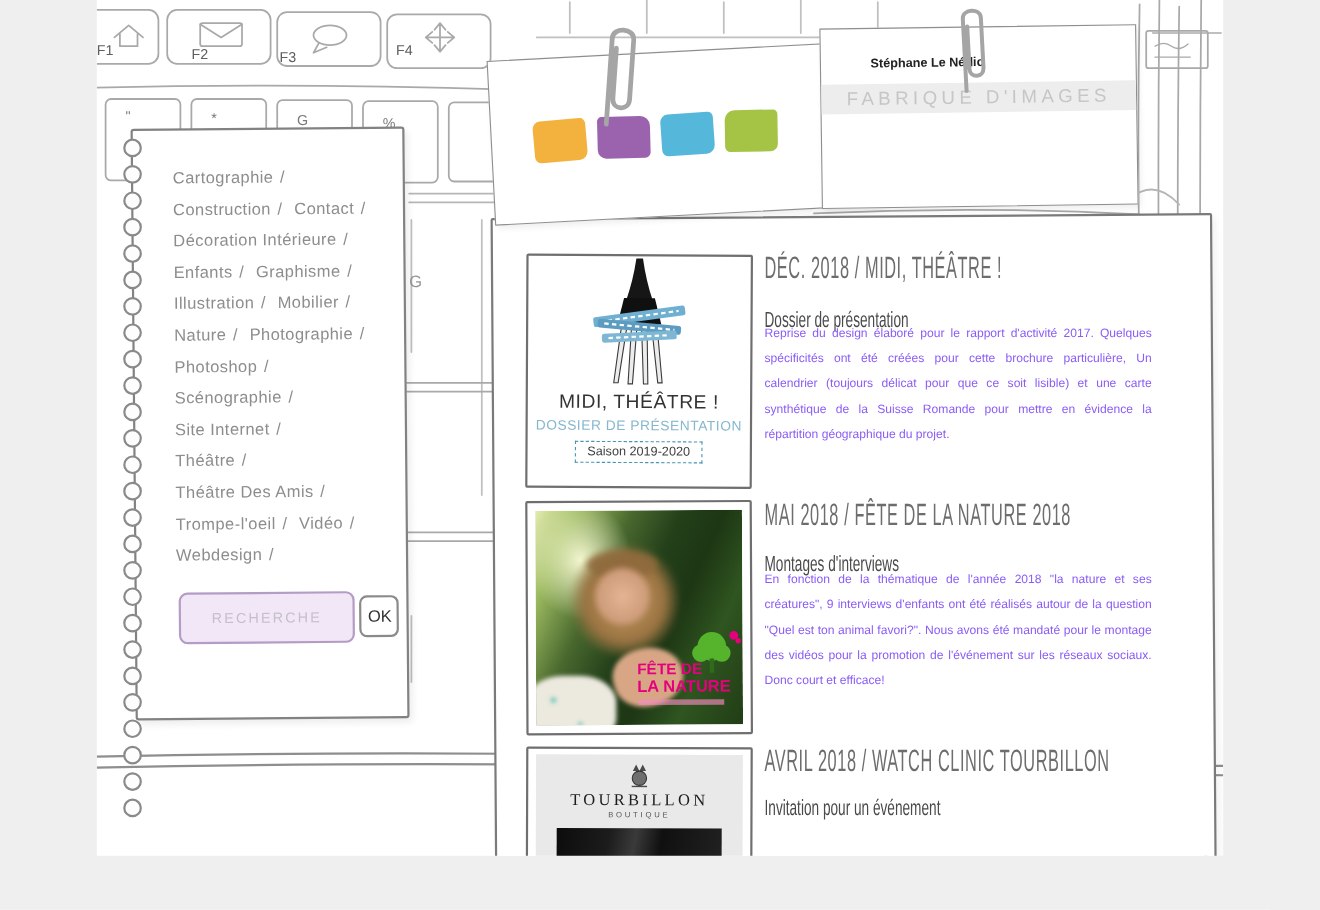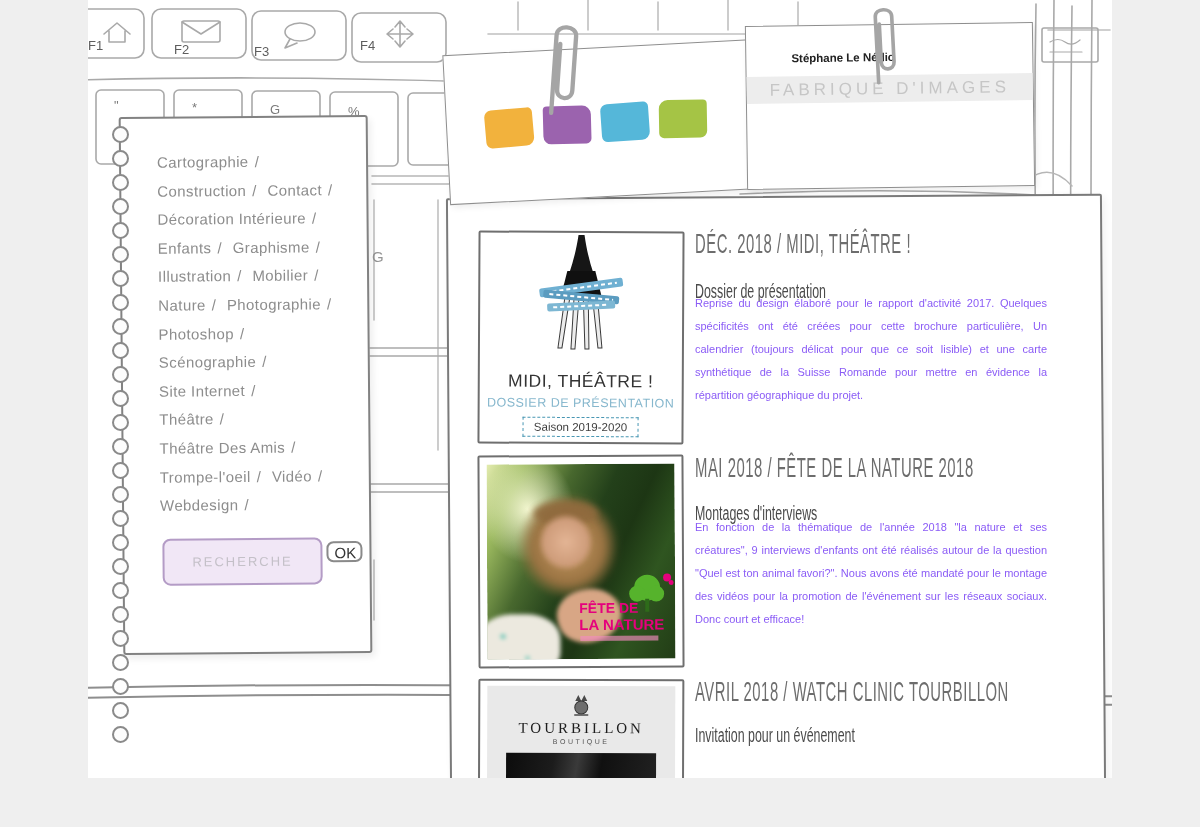--- a/index.html
+++ b/index.html
@@ -17,21 +17,21 @@
   .coil{position:absolute;left:24px;top:126px;z-index:3;}
   .ring{width:13px;height:13px;border:2px solid #8a8a8a;border-radius:50%;margin-bottom:7px;background:#fdfdfd;}
   .nav{position:absolute;left:36px;top:30px;width:200px;}
   .nav-line{height:28.6px;line-height:28.6px;white-space:nowrap;}
   .nav a{color:#8d8d8d;font-size:15px;letter-spacing:0.4px;text-decoration:none;cursor:pointer;}
   .sep{color:#8d8d8d;font-size:15px;margin-left:6px;margin-right:11px;}
   .search{position:absolute;left:38px;top:420px;width:152px;height:41px;background:#f1e7f6;
     border:2px solid #b49cc6;border-radius:8px;text-align:center;font-size:13px;letter-spacing:2px;
     color:#555;outline:none;font-family:"Liberation Sans",sans-serif;}
   .search::placeholder{color:#c4c0c8;}
-  .okbtn{position:absolute;left:202px;top:424px;width:36px;height:21px;background:#fff;
+  .okbtn{position:absolute;left:202px;top:424px;width:36px;height:38px;background:#fff;
     border:2px solid #8a8a8a;border-radius:7px;font-size:15px;color:#333;cursor:pointer;
     font-family:"Liberation Sans",sans-serif;}
 
   
   .main-sheet{position:absolute;left:360px;top:196px;width:652px;height:590px;background:#fff;
     border:2px solid #7a7a7a;border-radius:2px;transform:rotate(-0.4deg);z-index:1;
     box-shadow:3px 3px 8px rgba(0,0,0,0.06);}
   .logo-card{position:absolute;left:358px;top:46px;width:352px;height:148px;background:#fff;
     border:1.5px solid #8e8e8e;transform:rotate(-3deg);z-index:3;box-shadow:2px 3px 6px rgba(0,0,0,0.07);}
   .blobs{position:absolute;left:38px;top:56px;display:flex;gap:10px;}
@@ -53,21 +53,21 @@
   .article-title{position:absolute;width:680px;white-space:nowrap;font-size:28px;color:#6d6d6d;
     letter-spacing:1px;transform:scaleX(0.53);transform-origin:left top;z-index:3;cursor:pointer;}
   .article-sub{position:absolute;width:420px;white-space:nowrap;font-size:20px;color:#4a4a4a;
     transform:scaleX(0.62);transform-origin:left top;z-index:3;}
   .article-body{position:absolute;width:352px;font-size:11px;line-height:23px;color:#8b5cf6;
     text-align:justify;z-index:3;}
   .body-force-justify{text-align-last:justify;}
   .thumb{position:absolute;left:390px;width:206px;height:213px;background:#fff;
     border:2px solid #6f6f6f;border-radius:2px;z-index:3;cursor:pointer;box-sizing:border-box;}
   .thumb1-inner{display:flex;flex-direction:column;align-items:center;width:100%;height:100%;}
-  .t1-line1{margin-top:16px;font-size:17.5px;letter-spacing:0.5px;color:#333;font-weight:500;}
+  .t1-line1{margin-top:0;font-size:17.5px;letter-spacing:0.5px;color:#333;font-weight:500;}
   .t1-line2{margin-top:4px;font-size:12.5px;letter-spacing:0.5px;}
   .t1-badge{margin-top:7px;font-size:11.5px;color:#3f3f3f;border:1.5px dashed #4796b3;
     padding:3px 10px;background:#fff;}
   
   .photo{position:absolute;left:7px;top:7px;right:7px;bottom:7px;overflow:hidden;}
   .n-bg{position:absolute;left:0;top:0;width:100%;height:100%;
     background:linear-gradient(115deg,#e4ecb0 0%,#9ab85e 14%,#48682e 32%,#23401a 48%,#1d3614 62%,#2f5520 78%,#223d16 100%);}
   .n-sun{position:absolute;left:-24px;top:-30px;width:130px;height:150px;
     background:radial-gradient(closest-side,rgba(250,252,215,0.95),rgba(250,252,215,0) 72%);}
   .n-hair{position:absolute;left:16%;top:15%;width:54%;height:54%;border-radius:50%;

